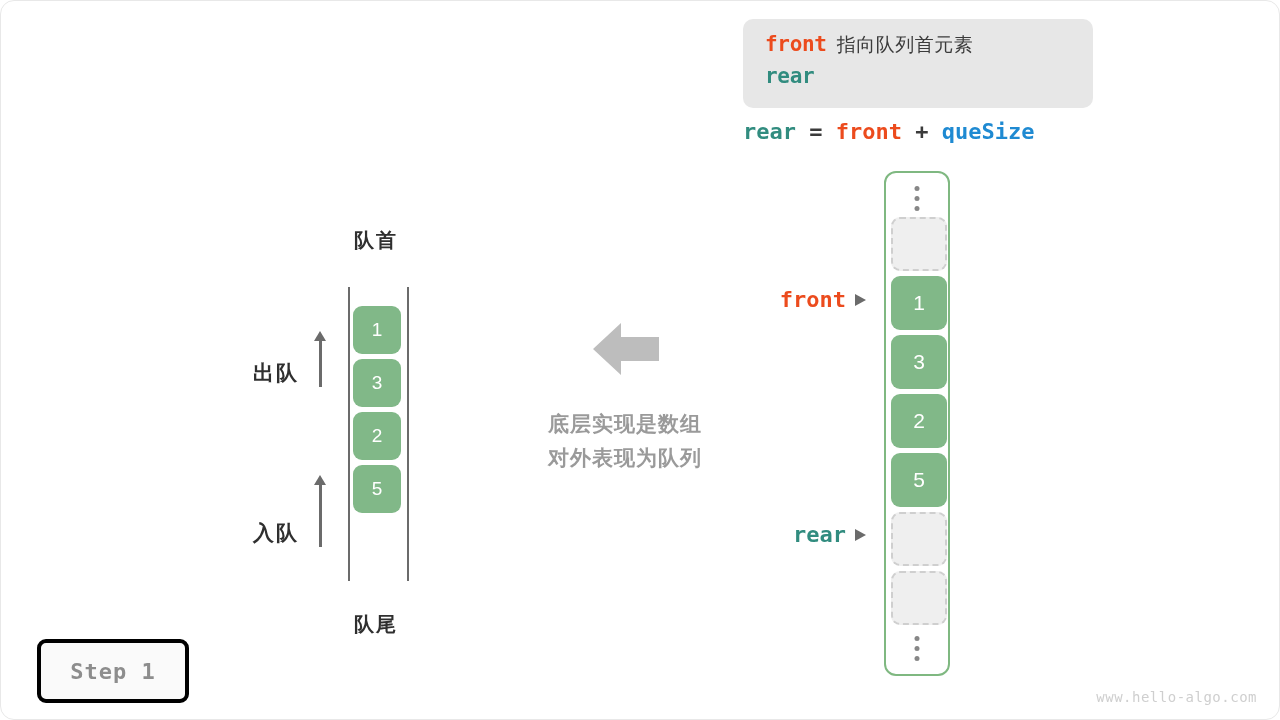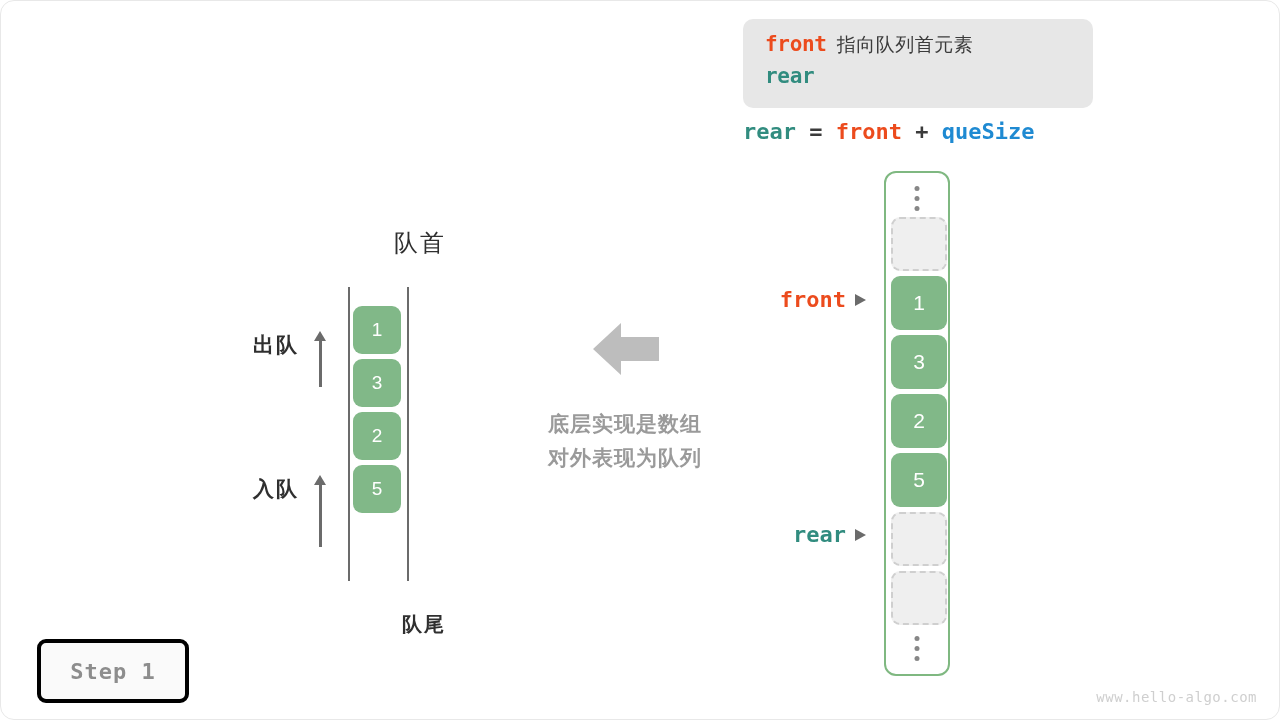--- a/index.html
+++ b/index.html
@@ -169,32 +169,32 @@
     white-space: pre;
   }
   #quesize-note .note-value .op { color: #3b3b3b; font-family:"DejaVu Sans Mono","Liberation Mono",monospace; font-weight: bold;}
 
   
   #queue-head-label {
     position: absolute;
     left: 305px;
     top: 226px;
     width: 140px;
-    text-align: right;
-    font-size: 24px;
-    font-weight: normal;
+    text-align: center;
+    font-size: 20px;
+    font-weight: bold;
     color: #2f2f2f;
     letter-spacing: 2px;
   }
   #queue-tail-label {
     position: absolute;
     left: 305px;
     top: 610px;
     width: 140px;
-    text-align: right;
+    text-align: center;
     font-size: 20px;
     font-weight: bold;
     color: #2f2f2f;
     letter-spacing: 2px;
   }
   .rail {
     position: absolute;
     top: 286px;
     width: 2px;
     height: 294px;
@@ -213,21 +213,21 @@
     color: #ffffff;
     display: flex;
     align-items: center;
     justify-content: center;
     font-size: 19px;
   }
 
   .op-group {
     position: absolute;
     display: flex;
-    align-items: flex-start;
+    align-items: flex-end;
   }
   .op-group .op-label {
     font-size: 21px;
     font-weight: bold;
     color: #2f2f2f;
     letter-spacing: 2px;
   }
   .up-arrow {
     position: relative;
     margin-left: 14px;

